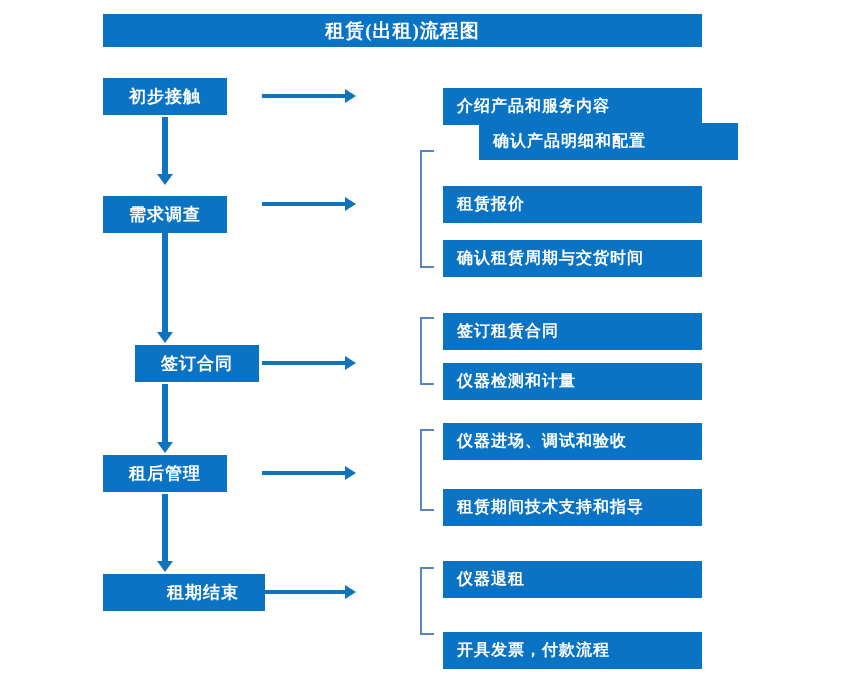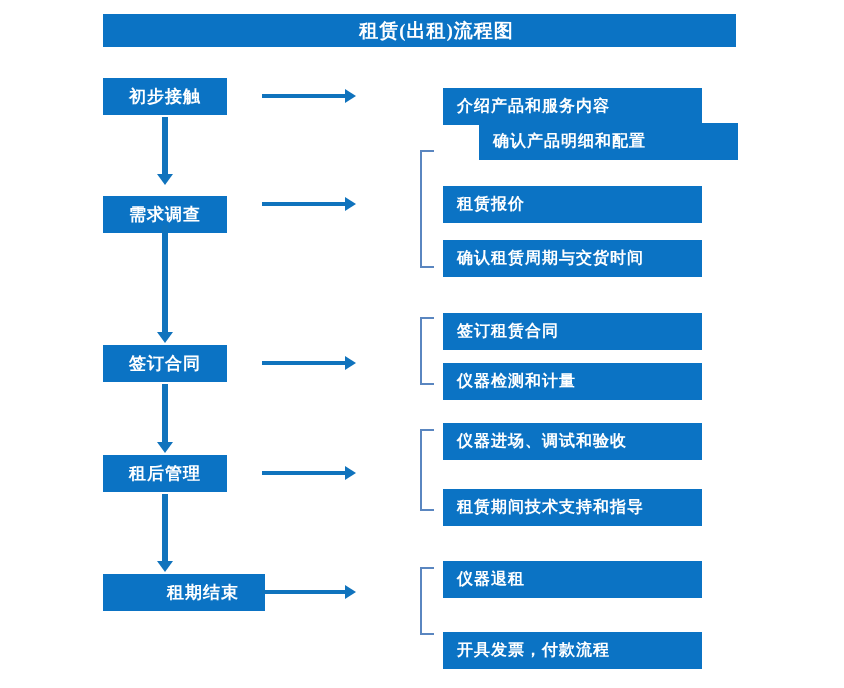--- a/index.html
+++ b/index.html
@@ -33,21 +33,20 @@
     width: 599px;
     height: 33px;
     background: #0b73c4;
     color: #ffffff;
     display: flex;
     align-items: center;
     justify-content: center;
     font-size: 19px;
     font-weight: bold;
     letter-spacing: 1px;
-    padding-left: 34px;
   }
   .stage-box {
     left: 103px;
     width: 124px;
     height: 37px;
     font-size: 17px;
     justify-content: center;
   }
   .detail-box {
     left: 443px;
@@ -115,21 +114,21 @@
 </style>
 </head>
 <body>
 
 <div id="canvas">
 
   <div class="title-bar">租赁(出租)流程图</div>
 
   <div class="box stage-box" style="top:78px;">初步接触</div>
   <div class="box stage-box" style="top:196px;">需求调查</div>
-  <div class="box stage-box" style="top:345px;">签订合同</div>
+  <div class="box stage-box" style="top:345px;margin-left:32px;">签订合同</div>
   <div class="box stage-box" style="top:455px;">租后管理</div>
   <div class="box stage-box" style="top:574px;padding-left:38px;">租期结束</div>
 
   <div class="v-arrow" style="left:157px; top:117px; height:68px;">
     <div class="shaft" style="height:57px;"></div>
       <div class="head"></div>
   </div>
   <div class="v-arrow" style="left:157px; top:225px; height:118px;">
     <div class="shaft" style="height:107px;"></div>
       <div class="head"></div>

